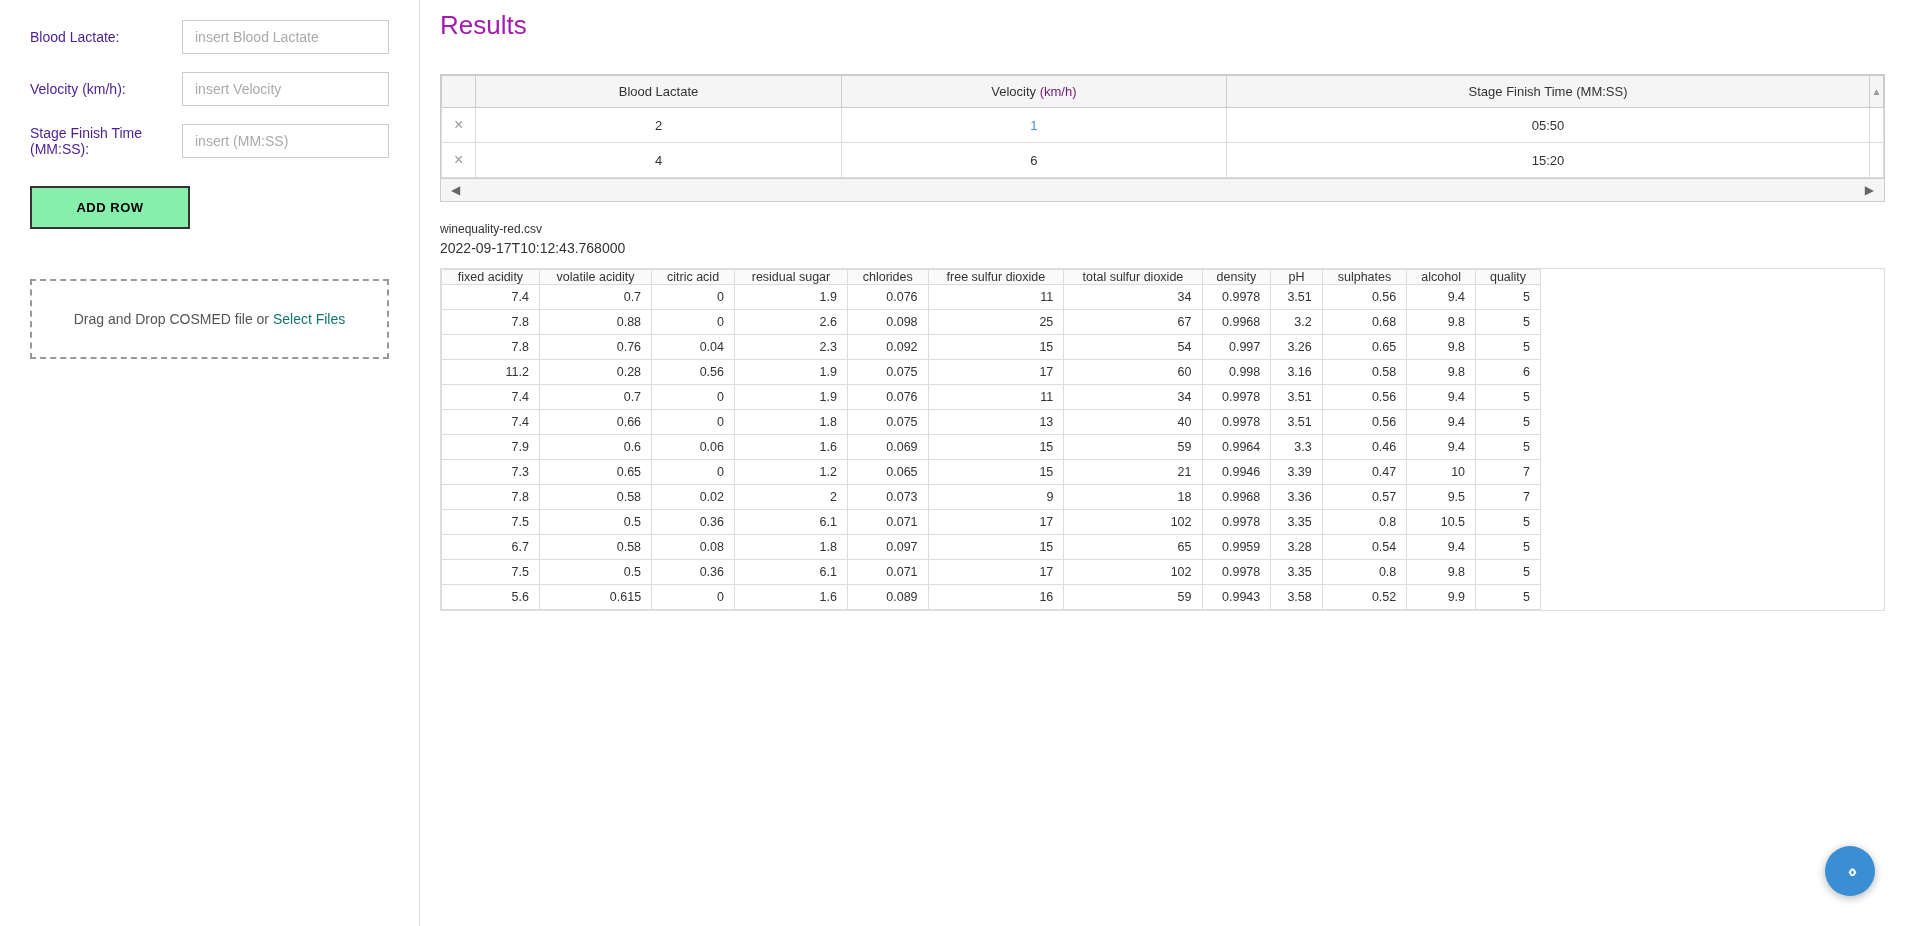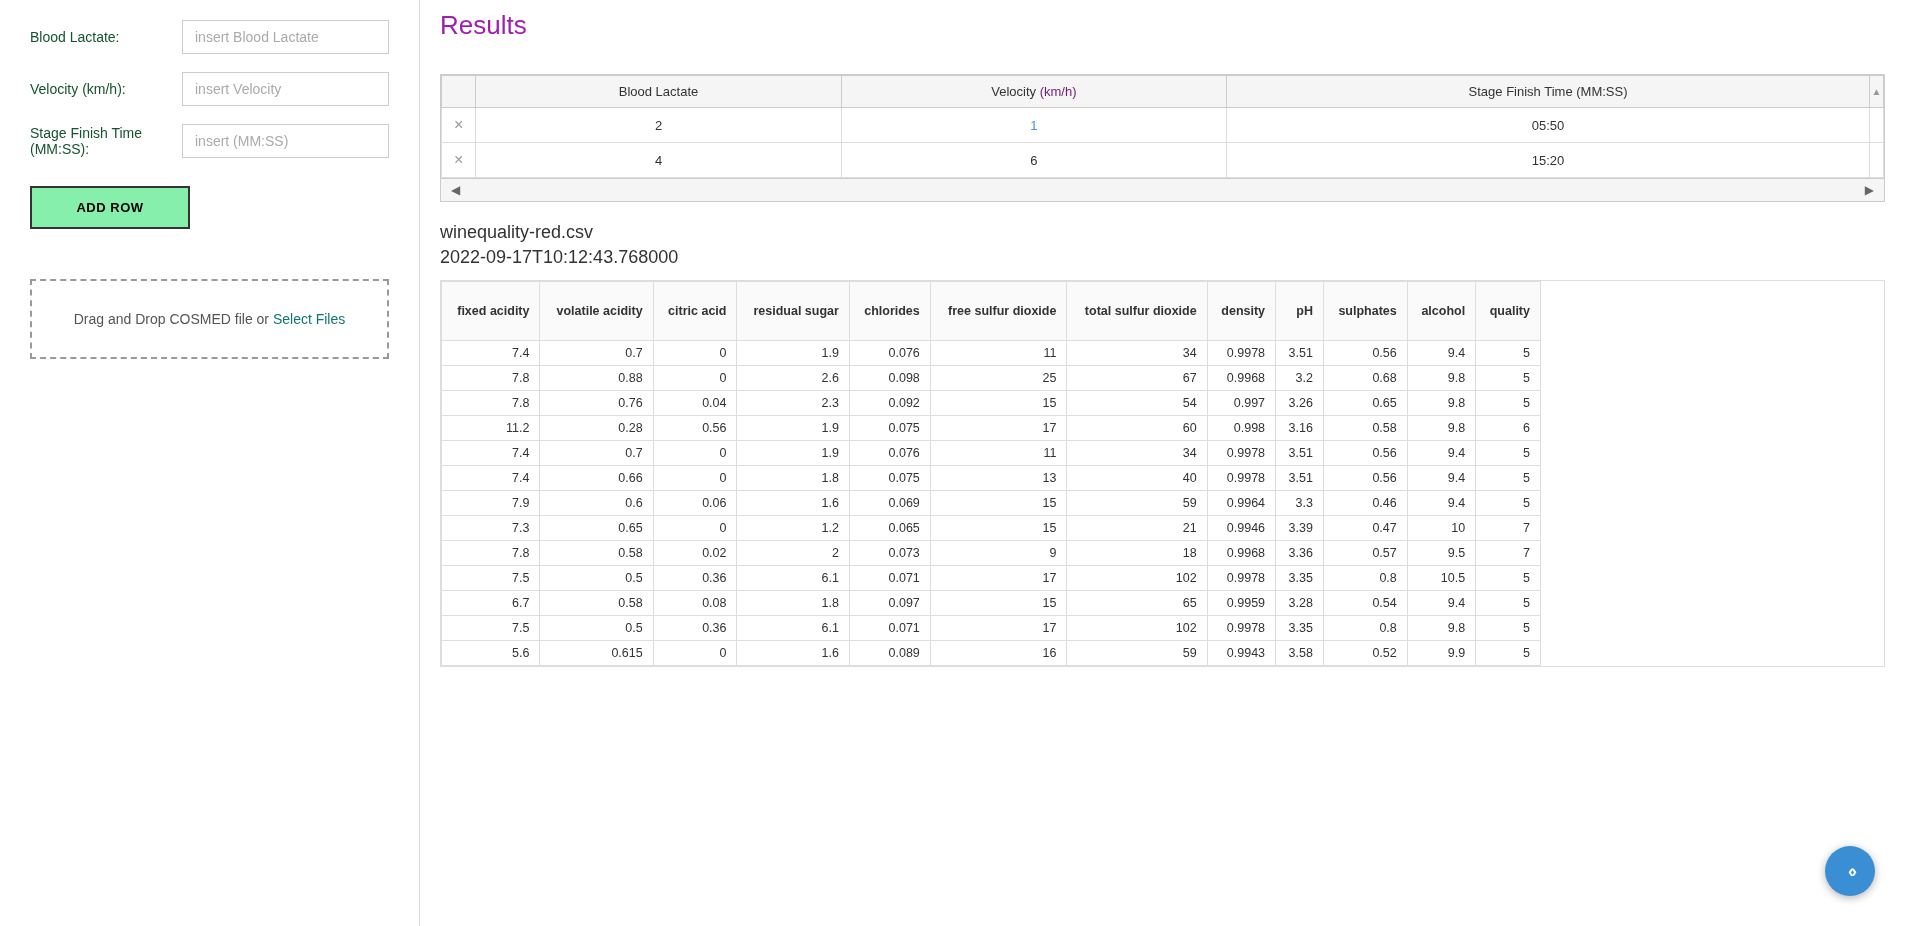--- a/index.html
+++ b/index.html
@@ -25,21 +25,21 @@
 
     .form-row {
       display: flex;
       align-items: center;
       margin-bottom: 18px;
     }
 
     .form-label {
       width: 180px;
       font-size: 14px;
-      color: #14532d;
+      color: #4c1d95;
     }
 
     .form-input {
       flex: 1;
       border: 1px solid #ccc;
       padding: 8px 12px;
       font-size: 14px;
       color: #701a75;
       outline: none;
       background: #fff;
@@ -131,48 +131,48 @@
       cursor: pointer;
     }
 
     .results-table td.link-cell {
       color: #4a90d9;
       cursor: pointer;
     }
 
     
     .csv-filename {
-      font-size: 18px;
+      font-size: 12px;
       color: #333;
       margin-bottom: 4px;
     }
 
     .csv-timestamp {
-      font-size: 18px;
+      font-size: 14px;
       color: #333;
       margin-bottom: 12px;
     }
 
     
     .data-table-wrapper {
       overflow-x: auto;
       border: 1px solid #ddd;
     }
 
     .data-table {
       border-collapse: collapse;
       font-size: 12.5px;
       min-width: 1100px;
     }
 
     .data-table th {
       border: 1px solid #ddd;
-      padding: 22px 10px;
-      text-align: right;
-      font-weight: bold;
+      padding: 0 10px;
+      text-align: center;
+      font-weight: normal;
       color: #333;
       background: #fafafa;
       white-space: nowrap;
     }
 
     .data-table td {
       border: 1px solid #ddd;
       padding: 5px 10px;
       text-align: right;
       color: #333;

